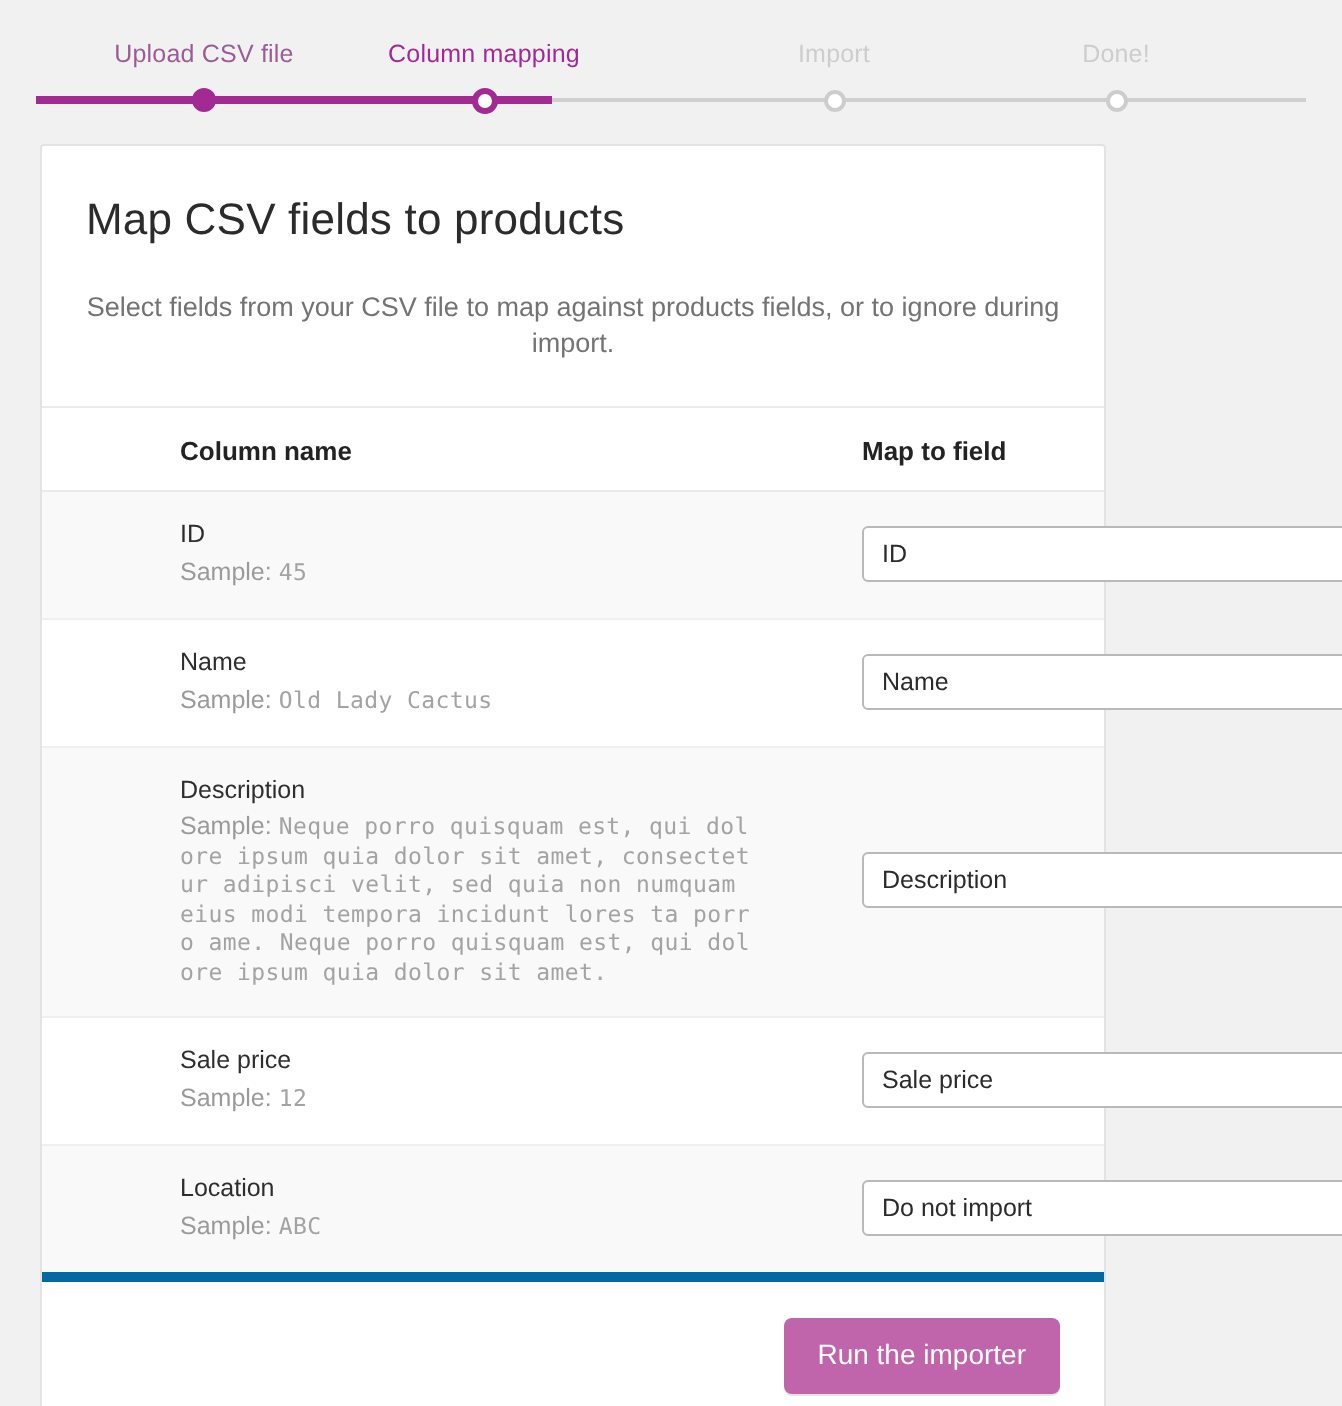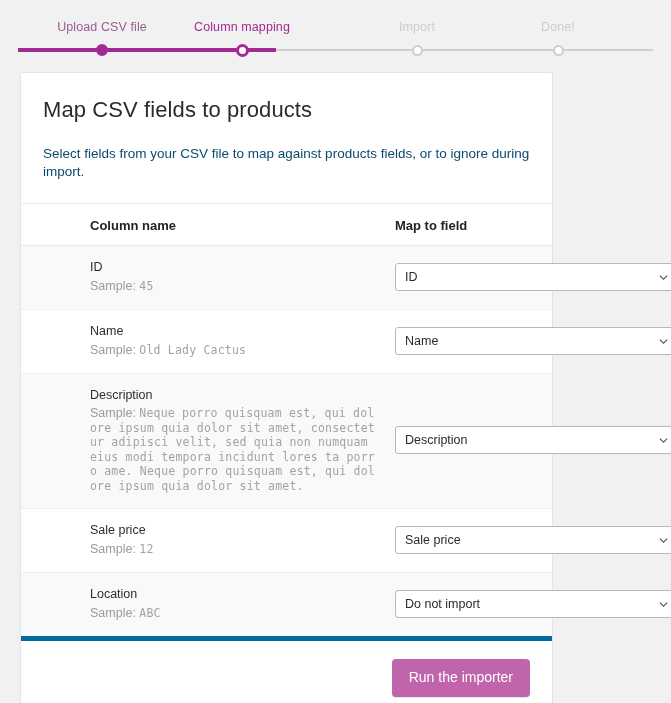--- a/index.html
+++ b/index.html
@@ -103,38 +103,39 @@
   .card-title {
     margin: 0 0 22px 0;
     font-size: 22px;
     font-weight: normal;
     color: #2b2b2b;
     letter-spacing: 0.1px;
   }
   .card-sub {
     margin: 0;
     font-size: 13.5px;
-    color: #0c4a6e;
+    color: #737373;
     line-height: 18px;
+    text-align: center;
   }
 
   
   .table { width: 100%; }
   .thead {
     display: flex;
     padding: 14px 22px 12px 22px;
     border-bottom: 1px solid #eaeaea;
   }
   .th {
     font-size: 13px;
     font-weight: bold;
     color: #232323;
   }
   .col-a { width: 305px; flex: 0 0 305px; margin-left: 47px; }
-  .col-b { flex: 1 1 auto; }
+  .col-b { flex: 1 1 auto; margin-left: 36px; }
 
   .row {
     display: flex;
     align-items: center;
     padding: 13px 22px 14px 22px;
     border-bottom: 1px solid #efefef;
     background: #ffffff;
   }
   .row.alt { background: #f9f9f9; }
   .row:last-of-type { border-bottom: 5px solid #0369a1; }

